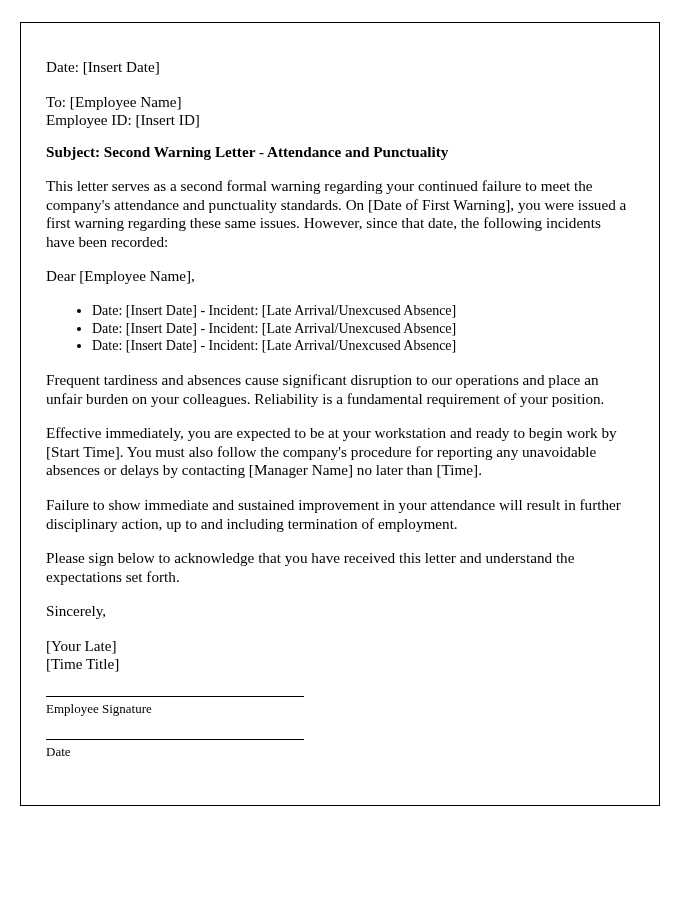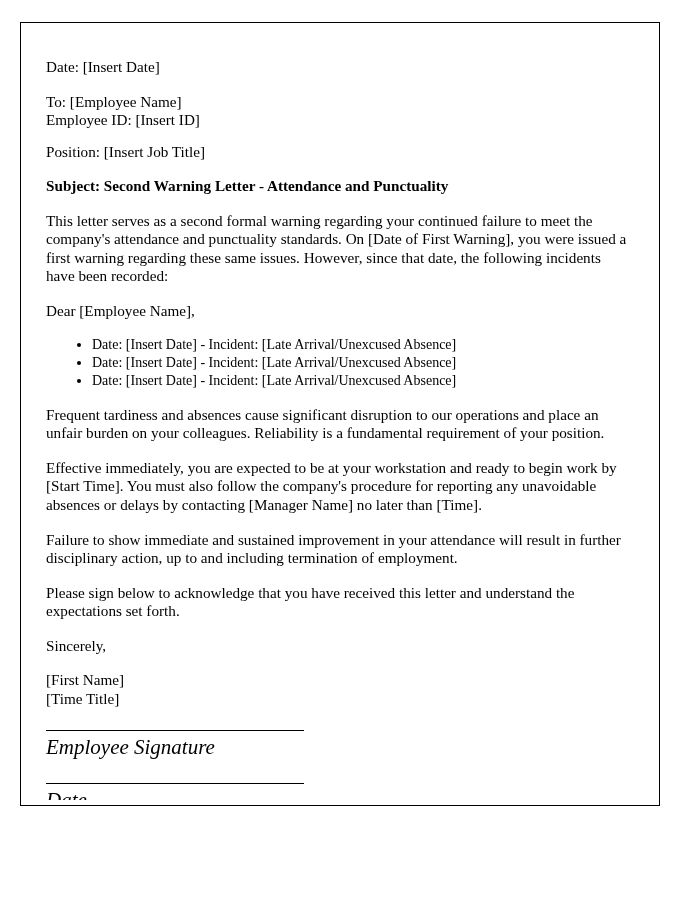--- a/index.html
+++ b/index.html
@@ -55,40 +55,38 @@
     line-height: 1.27;
   }
   .sig-line {
     width: 258px;
     border-top: 1px solid #000000;
     height: 0;
     margin-top: 22px;
     margin-bottom: 4px;
   }
   .sig-label {
-    font-size: 21px;
+    font-size: 13px;
     line-height: 1.22;
-    font-style: italic;
   }
   .cut {
     overflow: hidden;
     height: 12px;
   }
 </style>
 </head>
 <body>
 
 <div class="page">
   <div class="content">
 
     <p class="blk">Date: [Insert Date]</p>
 
     <p class="tight">To: [Employee Name]</p>
     <p class="tight">Employee ID: [Insert ID]</p>
-    <p class="blk">Position: [Insert Job Title]</p>
 
     <p class="blk bold">Subject: Second Warning Letter - Attendance and Punctuality</p>
 
     <p class="blk">This letter serves as a second formal warning regarding your continued failure to meet the company's attendance and punctuality standards. On [Date of First Warning], you were issued a first warning regarding these same issues. However, since that date, the following incidents have been recorded:</p>
 
     <p class="blk">Dear [Employee Name],</p>
 
     <ul class="incidents">
       <li>Date: [Insert Date] - Incident: [Late Arrival/Unexcused Absence]</li>
       <li>Date: [Insert Date] - Incident: [Late Arrival/Unexcused Absence]</li>
@@ -98,21 +96,21 @@
     <p class="blk">Frequent tardiness and absences cause significant disruption to our operations and place an unfair burden on your colleagues. Reliability is a fundamental requirement of your position.</p>
 
     <p class="blk">Effective immediately, you are expected to be at your workstation and ready to begin work by [Start Time]. You must also follow the company's procedure for reporting any unavoidable absences or delays by contacting [Manager Name] no later than [Time].</p>
 
     <p class="blk">Failure to show immediate and sustained improvement in your attendance will result in further disciplinary action, up to and including termination of employment.</p>
 
     <p class="blk">Please sign below to acknowledge that you have received this letter and understand the expectations set forth.</p>
 
     <p class="blk">Sincerely,</p>
 
-    <p class="tight">[First Name]</p>
+    <p class="tight">[Your Late]</p>
     <p class="tight">[Time Title]</p>
 
     <div class="sig-line"></div>
     <p class="sig-label">Employee Signature</p>
 
     <div class="sig-line"></div>
     <div class="cut">
       <p class="sig-label">Date</p>
     </div>
 

